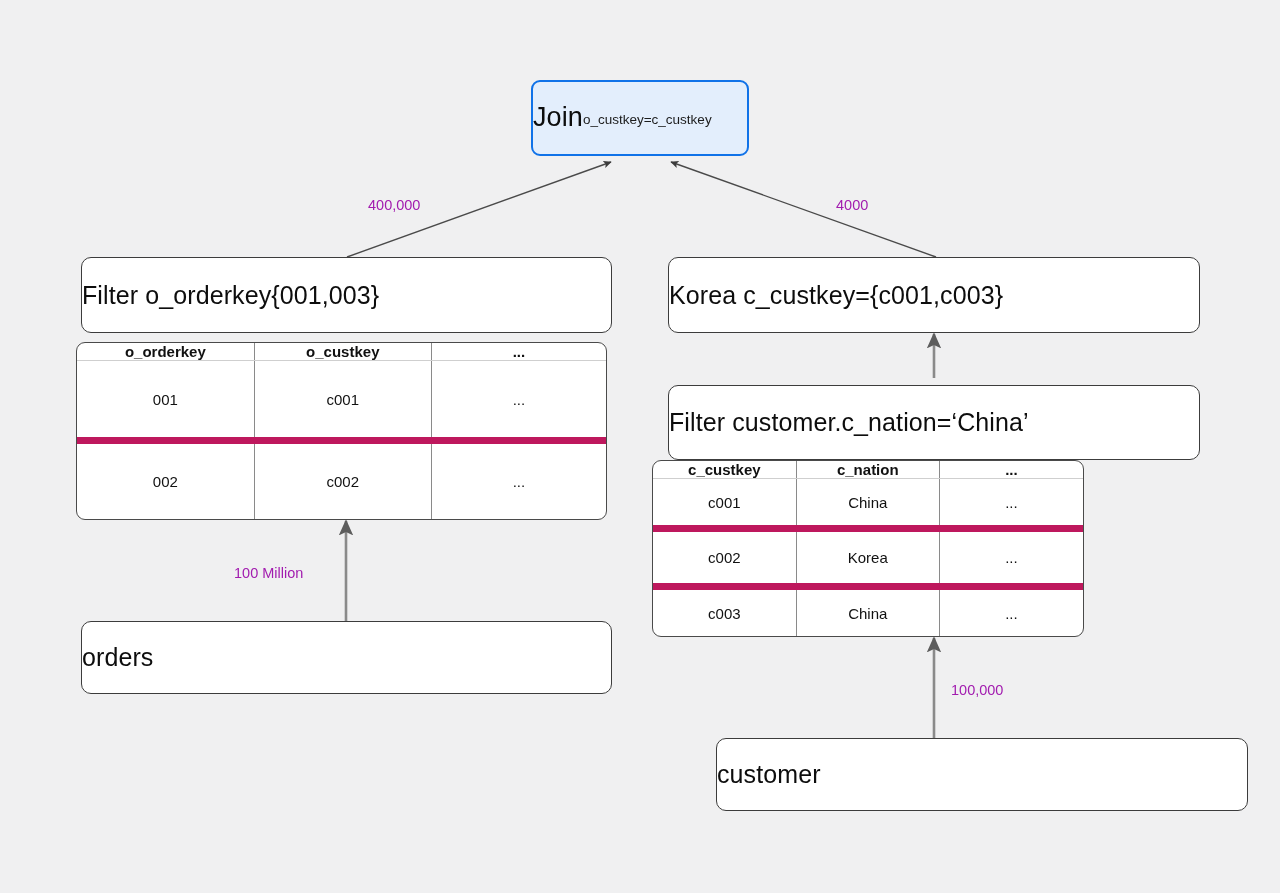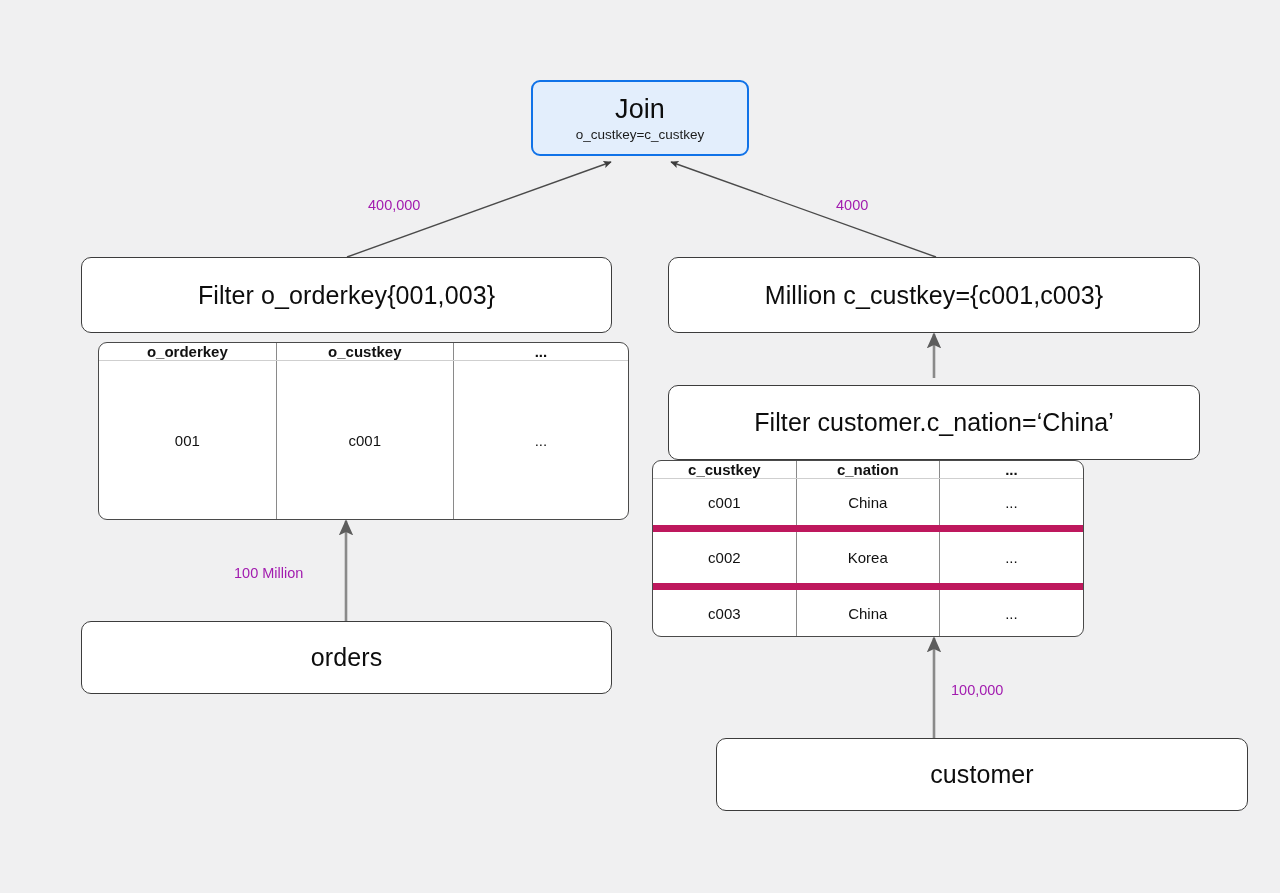--- a/index.html
+++ b/index.html
@@ -28,23 +28,22 @@
   }
 
   
   .node {
     position: absolute;
     box-sizing: border-box;
     background: #ffffff;
     border: 1.5px solid #3c3c3c;
     border-radius: 10px;
     display: flex;
-    flex-direction: column;
+    flex-direction: row;
     align-items: center;
-    justify-content: center;
     color: #0d0d0d;
   }
   .node .title {
     font-size: 25px;
     line-height: 1.15;
     letter-spacing: 0.1px;
     white-space: nowrap;
   }
   .node.join {
     background: #e3eefc;
@@ -137,53 +136,58 @@
   <div class="node join" style="left:531px; top:80px; width:218px; height:76px;">
     <div class="title">Join</div>
     <div class="subtitle">o_custkey=c_custkey</div>
   </div>
 
   <div class="node" style="left:81px; top:257px; width:531px; height:76px;">
     <div class="title">Filter o_orderkey{001,003}</div>
   </div>
 
   <div class="node" style="left:668px; top:257px; width:532px; height:76px;">
-    <div class="title">Million c_custkey={c001,c003}</div>
+    <div class="title">Korea c_custkey={c001,c003}</div>
   </div>
 
   <div class="node" style="left:668px; top:385px; width:532px; height:75px;">
     <div class="title">Filter customer.c_nation=‘China’</div>
   </div>
 
   <div class="node" style="left:81px; top:621px; width:531px; height:73px;">
     <div class="title">orders</div>
   </div>
 
   <div class="node" style="left:668px; top:738px; width:532px; height:73px;margin-left:48px;">
     <div class="title">customer</div>
   </div>
 
-  <div class="datatable" style="left:98px; top:342px; width:531px; height:178px;">
+  <div class="datatable" style="left:76px; top:342px; width:531px; height:178px;">
     <table>
       <colgroup>
         <col style="width:33.5%">
         <col style="width:33.5%">
         <col style="width:33%">
       </colgroup>
       <thead>
         <tr>
           <th>o_orderkey</th>
           <th>o_custkey</th>
           <th>...</th>
         </tr>
       </thead>
       <tbody>
         <tr>
           <td>001</td>
           <td>c001</td>
+          <td>...</td>
+        </tr>
+        <tr>
+          <td>002</td>
+          <td>c002</td>
           <td>...</td>
         </tr>
       </tbody>
     </table>
   </div>
 
   <div class="datatable" style="left:652px; top:460px; width:432px; height:177px;">
     <table>
       <colgroup>
         <col style="width:33.3%">

